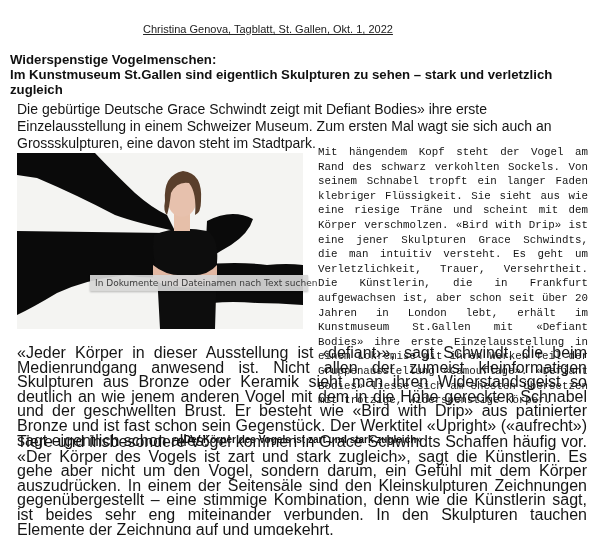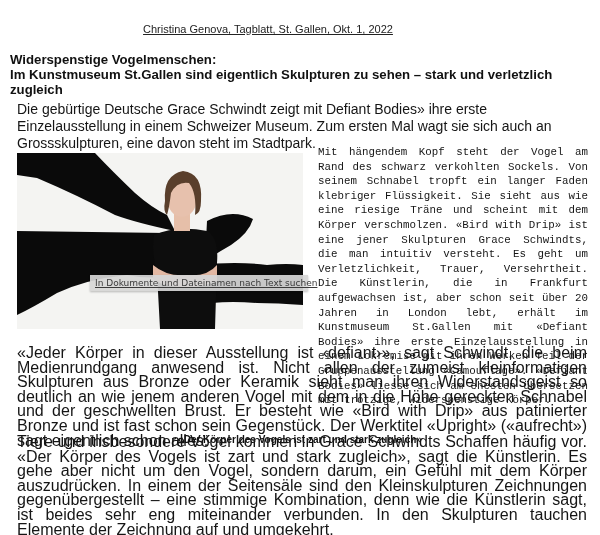--- a/index.html
+++ b/index.html
@@ -23,21 +23,20 @@
     position: absolute; left: 17px; top: 153px; width: 286px; height: 176px;
     background: #f4f4f2; overflow: hidden;
   }
   .photo svg { display: block; }
   .tooltip {
     position: absolute; left: 90px; top: 275px; width: 218px; height: 16px;
     background: rgba(214,214,214,0.93); color: #3a3a3a;
     font-family: "DejaVu Sans", sans-serif; font-size: 9px; line-height: 16px;
     padding-left: 5px; box-sizing: border-box; white-space: nowrap;
     box-shadow: 0 1px 2px rgba(0,0,0,0.25);
-    text-decoration: underline;
   }
   .side {
     position: absolute; left: 318px; top: 145px; width: 270px;
     font-size: 10.8px; line-height: 14.6px; text-align: justify; color: #151515; font-family: Liberation Mono, monospace;
   }
   .para {
     position: absolute; left: 17px; width: 570px;
     font-size: 16px; line-height: 14.6px; text-align: justify; color: #151515;
   }
   .p2 { top: 346px; }

